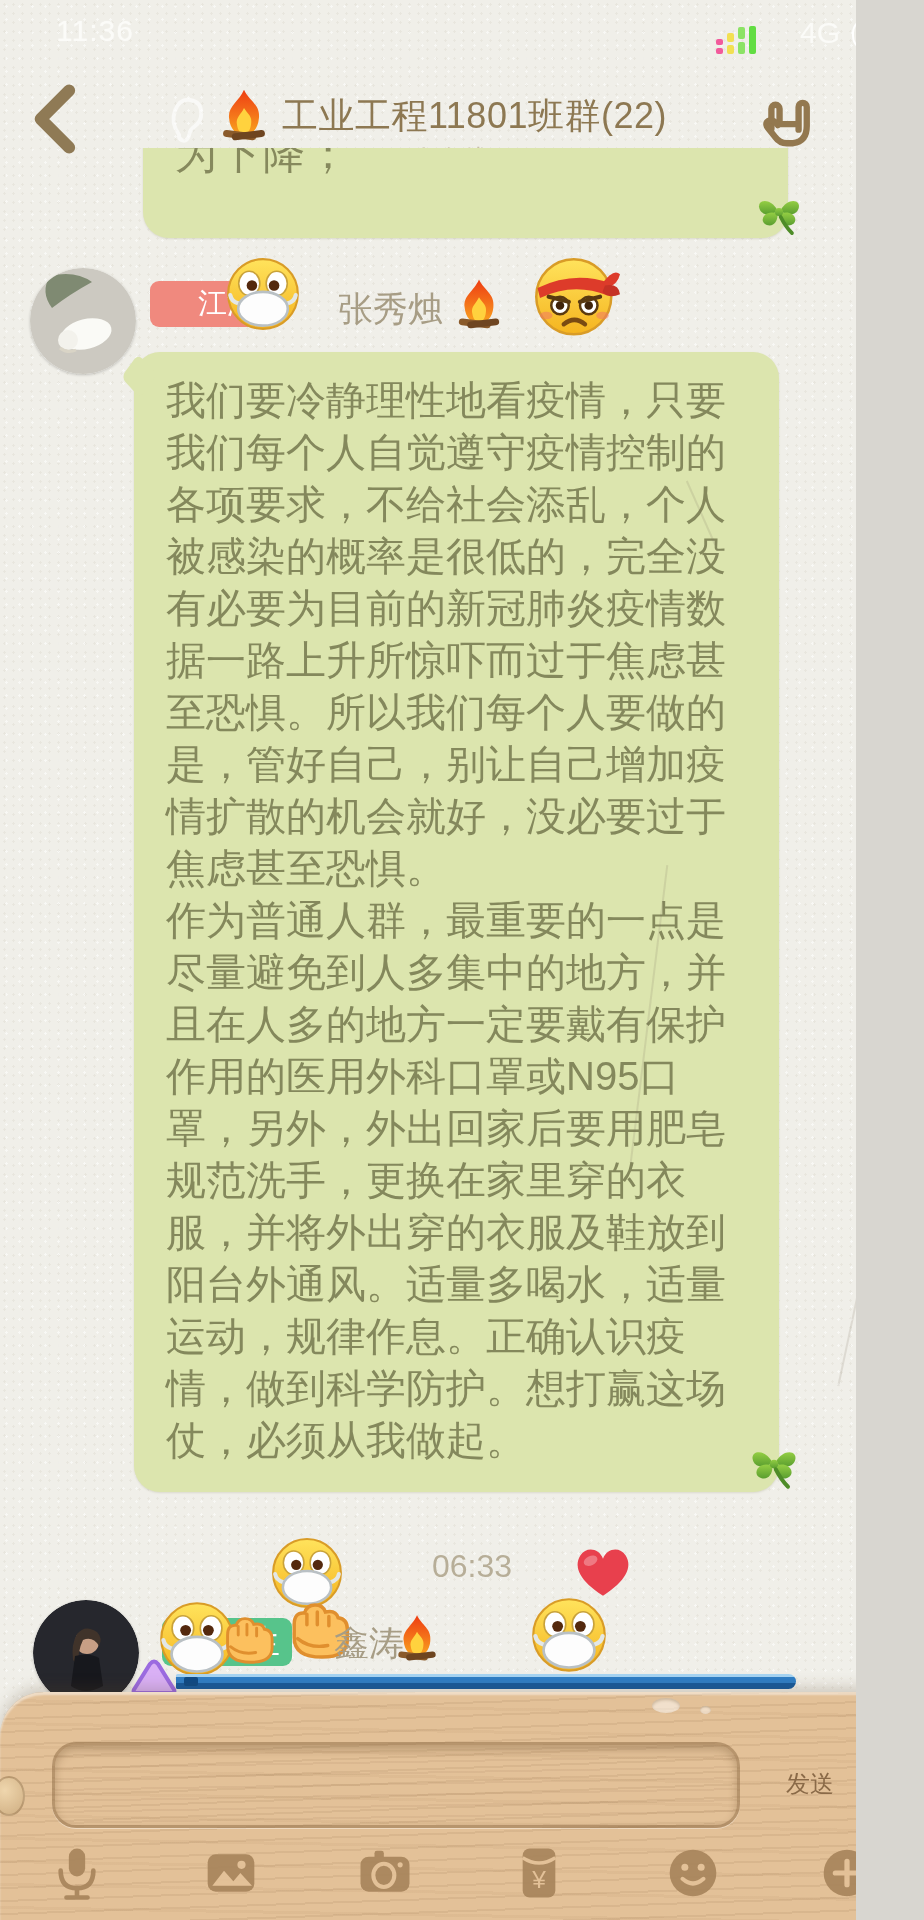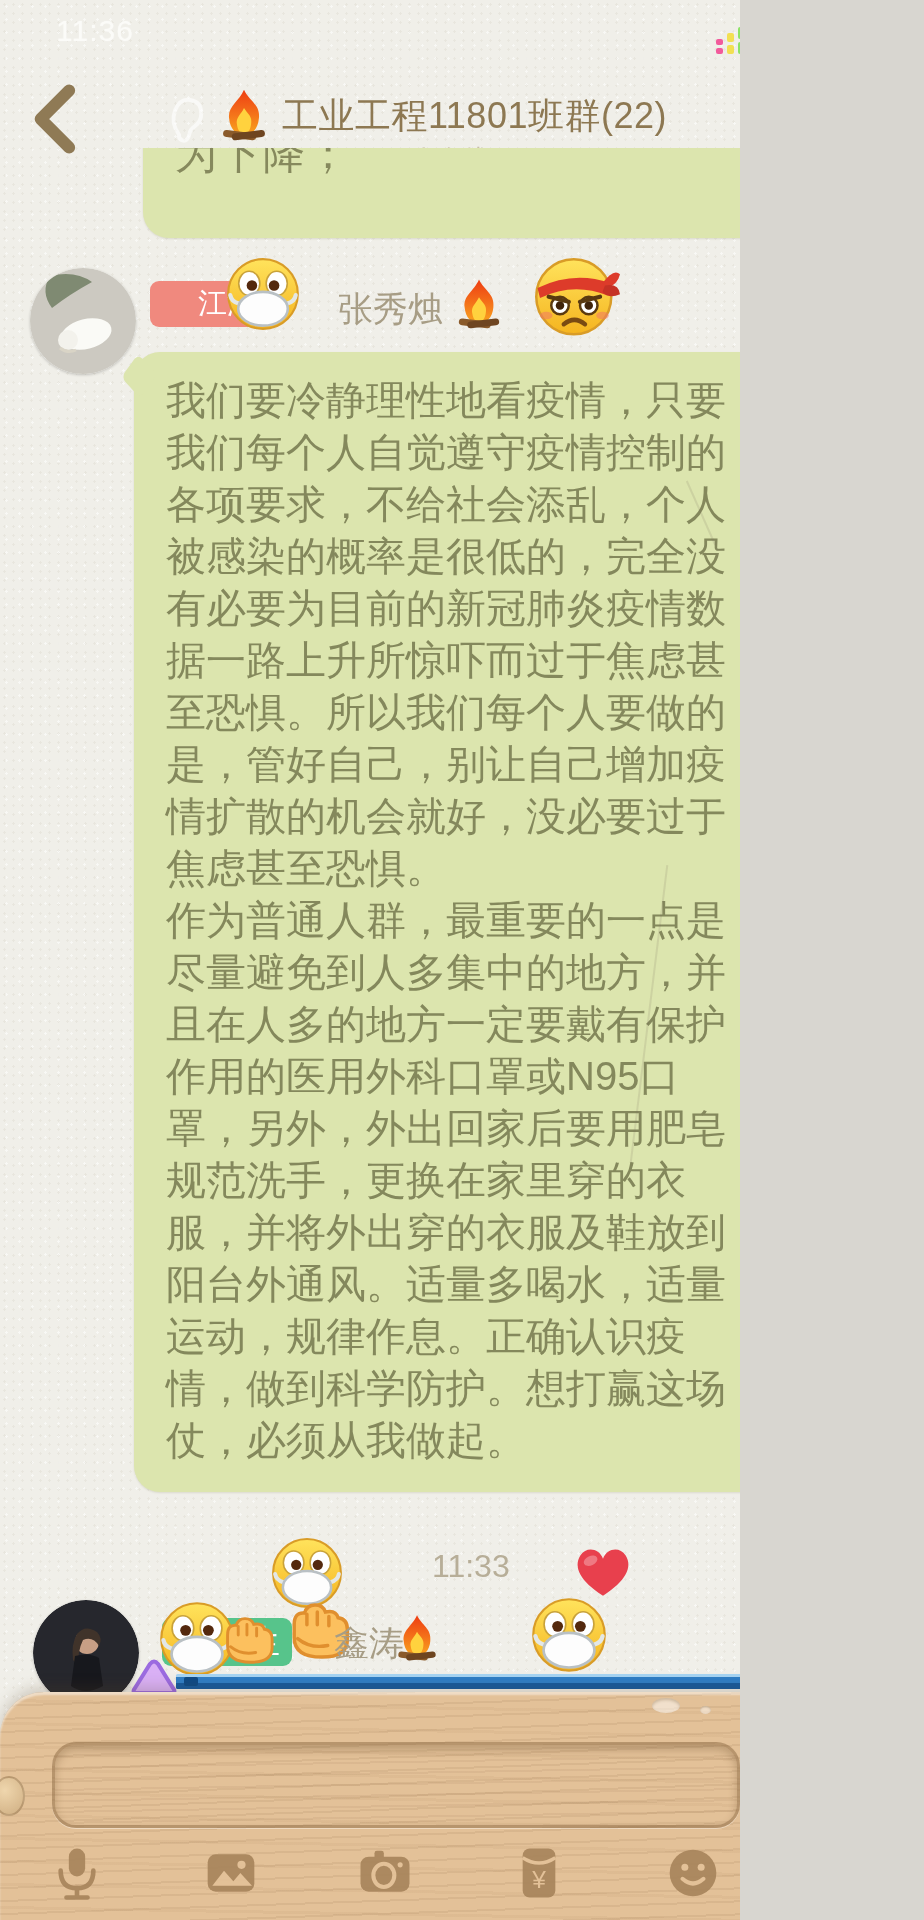--- a/index.html
+++ b/index.html
@@ -1,17 +1,17 @@
 <!DOCTYPE html>
 <html><head>
 <meta charset="utf-8">
 <style>
   html,body{margin:0;padding:0;background:#d8d6d0;}
   .screen{
-    position:relative;width:740px;height:1920px;overflow:hidden;
+    position:relative;width:856px;height:1920px;overflow:hidden;
     background-color:#f0efe9;
     background-image:
       radial-gradient(rgba(160,150,130,.10) 1.2px, transparent 1.4px),
       radial-gradient(rgba(255,255,255,.55) 1px, transparent 1.2px);
     background-size:9px 9px,13px 13px;
     font-family:"Liberation Sans","DejaVu Sans",sans-serif;
     -webkit-font-smoothing:antialiased;
   }
   .abs{position:absolute;}
   
@@ -302,21 +302,21 @@
       <div class="b1-text">我们要冷静理性地看疫情，只要我们每个人自觉遵守疫情控制的各项要求，不给社会添乱，个人被感染的概率是很低的，完全没有必要为目前的新冠肺炎疫情数据一路上升所惊吓而过于焦虑甚至恐惧。所以我们每个人要做的是，管好自己，别让自己增加疫情扩散的机会就好，没必要过于焦虑甚至恐惧。
 作为普通人群，最重要的一点是尽量避免到人多集中的地方，并且在人多的地方一定要戴有保护作用的医用外科口罩或N95口罩，另外，外出回家后要用肥皂规范洗手，更换在家里穿的衣服，并将外出穿的衣服及鞋放到阳台外通风。适量多喝水，适量运动，规律作息。正确认识疫情，做到科学防护。想打赢这场仗，必须从我做起。</div>
     </div>
     <svg class="abs clover" style="left:746px;top:1288px;width:56px;height:56px">
         <use href="#s-clover"></use>
       </svg>
 
     <svg class="abs emo" style="left:270px;top:1388px;width:74px;height:74px">
         <use href="#s-mask"></use>
       </svg>
-    <div class="abs ts">11:33</div>
+    <div class="abs ts">06:33</div>
     <svg class="abs emo" style="left:570px;top:1390px;width:66px;height:66px">
         <use href="#s-heart"></use>
       </svg>
 
     <div class="abs msg-avatar" style="left:33px;top:1452px;width:106px;height:106px">
       <svg width="106" height="106" viewBox="0 0 106 106">
         <circle cx="53" cy="53" r="53" fill="#26272d"></circle>
         <circle cx="53" cy="53" r="53" fill="none"></circle>
         <circle cx="54" cy="42" r="12" fill="#c89f85"></circle>
         <path d="M44 34 Q52 24 64 32 Q70 38 66 46 Q60 36 50 40 Q44 52 46 66 L40 60 Q38 44 44 34Z" fill="#40332a"></path>

